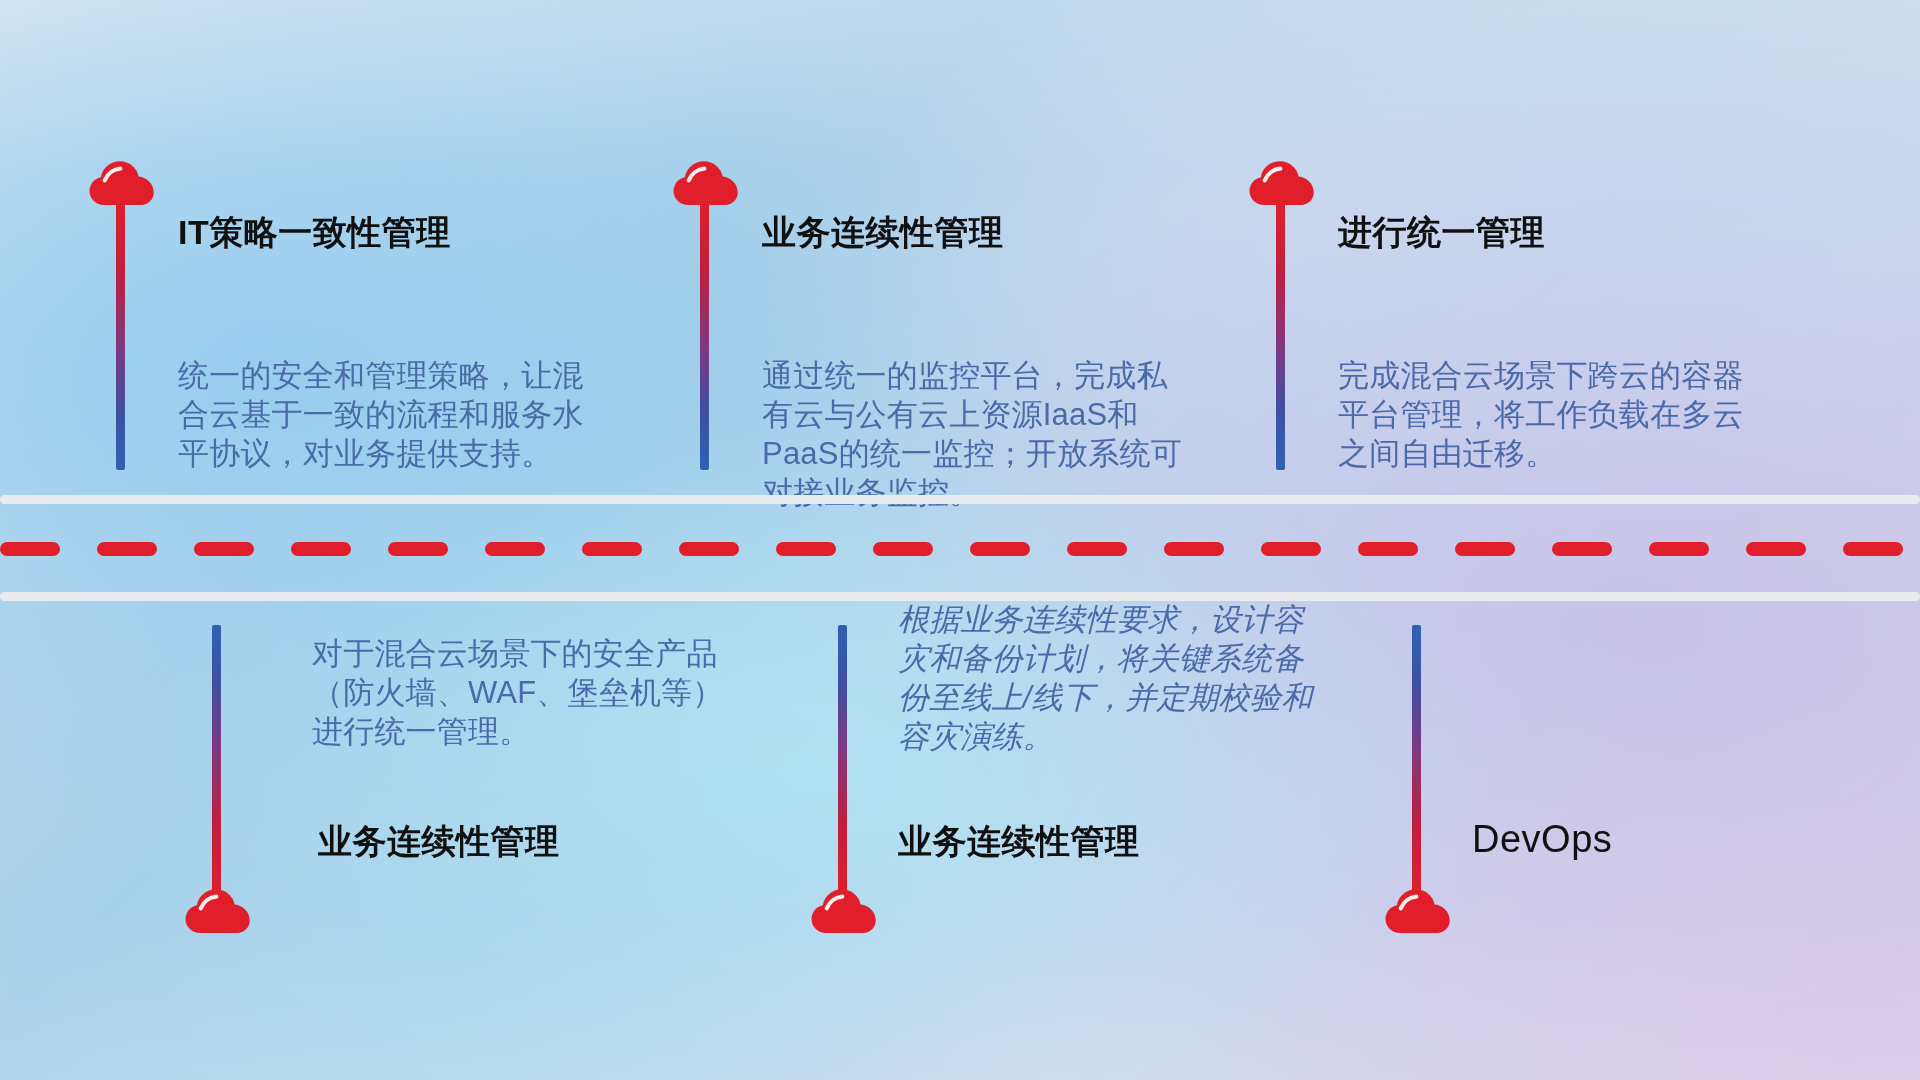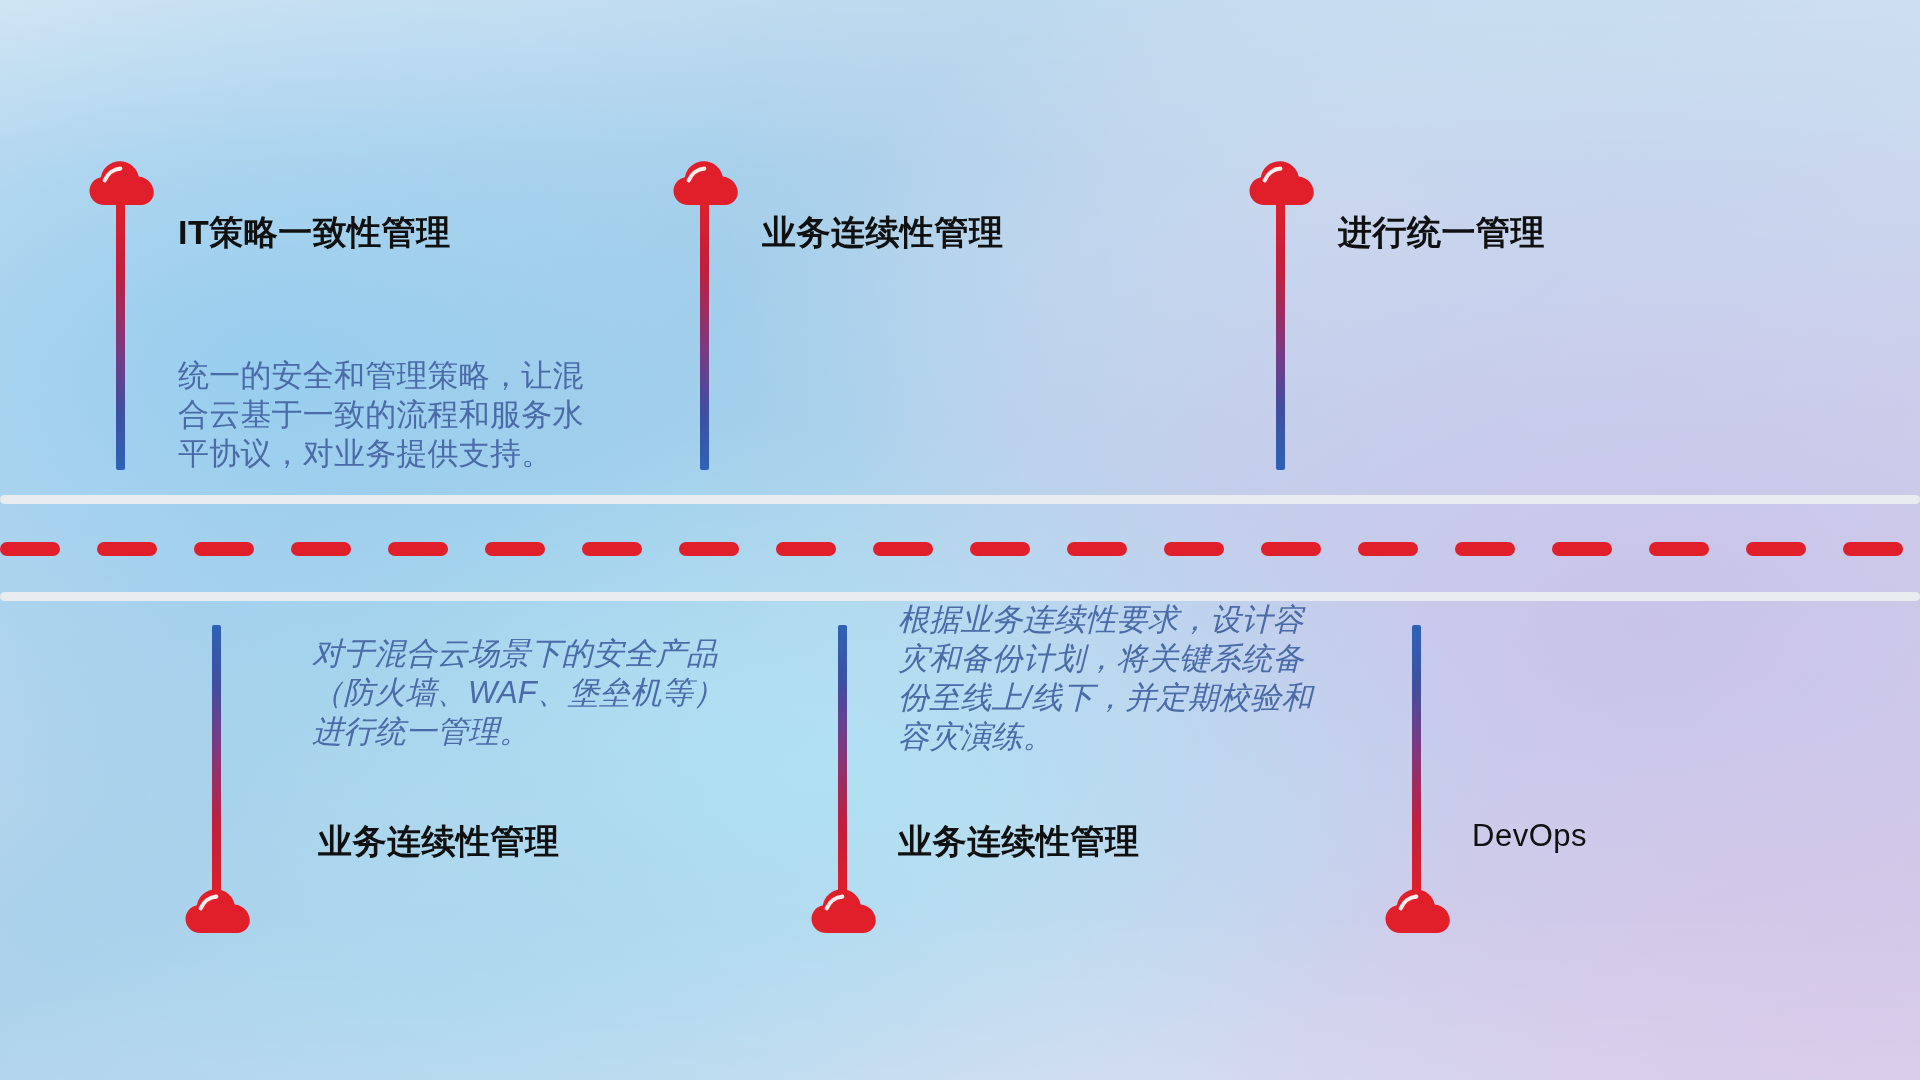--- a/index.html
+++ b/index.html
@@ -111,21 +111,21 @@
     position: absolute;
     font-size: 34px;
     font-weight: bold;
     color: #101010;
     letter-spacing: 0.5px;
     white-space: nowrap;
     line-height: 1;
   }
   .heading-latin {
     font-weight: normal;
-    font-size: 31px;
+    font-size: 38px;
   }
   .body-text {
     position: absolute;
     font-size: 31px;
     line-height: 39px;
     color: #4a6aa8;
     width: 420px;
     letter-spacing: 0.2px;
   }
 </style>
@@ -158,31 +158,33 @@
   <div class="pin" style="left:0; top:0;">
     <svg class="cloud-icon" style="left:672px; top:160px;" viewBox="0 0 68 46">
       <path d="M16.5,45 C8,45 1.5,38.8 1.5,31 C1.5,24.2 6.4,18.6 12.9,17.3
                C14.2,8.2 22.2,1.2 31.9,1.2 C41.3,1.2 49.1,7.8 50.7,16.5
                C59.2,17.3 65.8,24.2 65.8,32.6 C65.8,39.4 60.1,45 53.1,45 Z" fill="#e01f2b"></path>
       <path d="M16.8,20.2 C19.6,13.6 25.6,9.0 32.3,8.6" fill="none" stroke="#ffffff" stroke-width="4.2" stroke-linecap="round" opacity="0.92"></path>
     </svg>
     <div class="stem stem-down" style="left:700px; top:202px; height:268px;"></div>
   </div>
   <div class="heading" style="left:762px; top:215px;">业务连续性管理</div>
+  <div class="body-text" style="left:762px; top:356px; width:425px;">通过统一的监控平台，完成私有云与公有云上资源IaaS和PaaS的统一监控；开放系统可对接业务监控。</div>
 
   <div class="pin" style="left:0; top:0;">
     <svg class="cloud-icon" style="left:1248px; top:160px;" viewBox="0 0 68 46">
       <path d="M16.5,45 C8,45 1.5,38.8 1.5,31 C1.5,24.2 6.4,18.6 12.9,17.3
                C14.2,8.2 22.2,1.2 31.9,1.2 C41.3,1.2 49.1,7.8 50.7,16.5
                C59.2,17.3 65.8,24.2 65.8,32.6 C65.8,39.4 60.1,45 53.1,45 Z" fill="#e01f2b"></path>
       <path d="M16.8,20.2 C19.6,13.6 25.6,9.0 32.3,8.6" fill="none" stroke="#ffffff" stroke-width="4.2" stroke-linecap="round" opacity="0.92"></path>
     </svg>
     <div class="stem stem-down" style="left:1276px; top:202px; height:268px;"></div>
   </div>
   <div class="heading" style="left:1338px; top:215px;">进行统一管理</div>
+  <div class="body-text" style="left:1338px; top:356px; width:425px;">完成混合云场景下跨云的容器平台管理，将工作负载在多云之间自由迁移。</div>
 
   <div class="road road-edge road-edge-top"></div>
   <div class="road road-dashes" id="dash-row">
       <div class="dash"></div>
       <div class="dash"></div>
       <div class="dash"></div>
       <div class="dash"></div>
       <div class="dash"></div>
       <div class="dash"></div>
       <div class="dash"></div>
@@ -204,21 +206,21 @@
 
   <div class="pin" style="left:0; top:0;">
     <div class="stem stem-up" style="left:212px; top:625px; height:268px;"></div>
     <svg class="cloud-icon" style="left:184px; top:888px;" viewBox="0 0 68 46">
       <path d="M16.5,45 C8,45 1.5,38.8 1.5,31 C1.5,24.2 6.4,18.6 12.9,17.3
                C14.2,8.2 22.2,1.2 31.9,1.2 C41.3,1.2 49.1,7.8 50.7,16.5
                C59.2,17.3 65.8,24.2 65.8,32.6 C65.8,39.4 60.1,45 53.1,45 Z" fill="#e01f2b"></path>
       <path d="M16.8,20.2 C19.6,13.6 25.6,9.0 32.3,8.6" fill="none" stroke="#ffffff" stroke-width="4.2" stroke-linecap="round" opacity="0.92"></path>
     </svg>
   </div>
-  <div class="body-text" style="left:312px; top:634px; width:420px;font-style:italic;">对于混合云场景下的安全产品（防火墙、WAF、堡垒机等）进行统一管理。</div>
+  <div class="body-text" style="left:312px; top:634px; width:420px;">对于混合云场景下的安全产品（防火墙、WAF、堡垒机等）进行统一管理。</div>
   <div class="heading" style="left:318px; top:824px;">业务连续性管理</div>
 
   <div class="pin" style="left:0; top:0;">
     <div class="stem stem-up" style="left:838px; top:625px; height:268px;"></div>
     <svg class="cloud-icon" style="left:810px; top:888px;" viewBox="0 0 68 46">
       <path d="M16.5,45 C8,45 1.5,38.8 1.5,31 C1.5,24.2 6.4,18.6 12.9,17.3
                C14.2,8.2 22.2,1.2 31.9,1.2 C41.3,1.2 49.1,7.8 50.7,16.5
                C59.2,17.3 65.8,24.2 65.8,32.6 C65.8,39.4 60.1,45 53.1,45 Z" fill="#e01f2b"></path>
       <path d="M16.8,20.2 C19.6,13.6 25.6,9.0 32.3,8.6" fill="none" stroke="#ffffff" stroke-width="4.2" stroke-linecap="round" opacity="0.92"></path>
     </svg>

